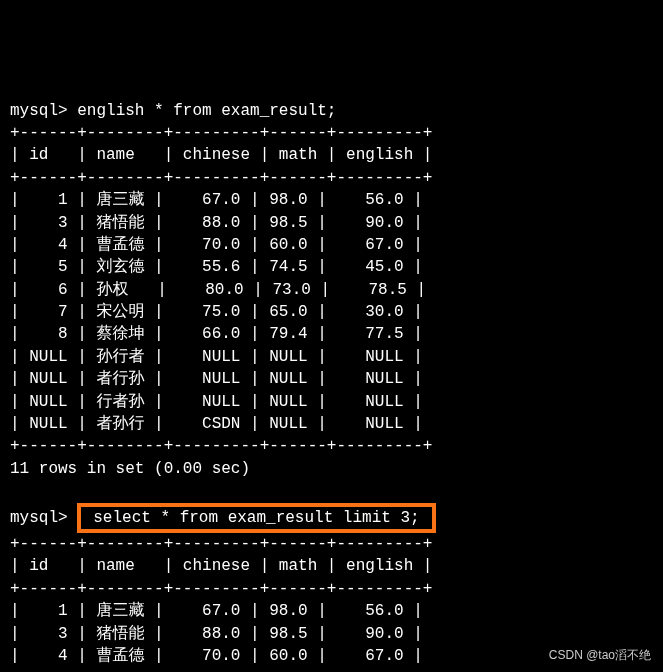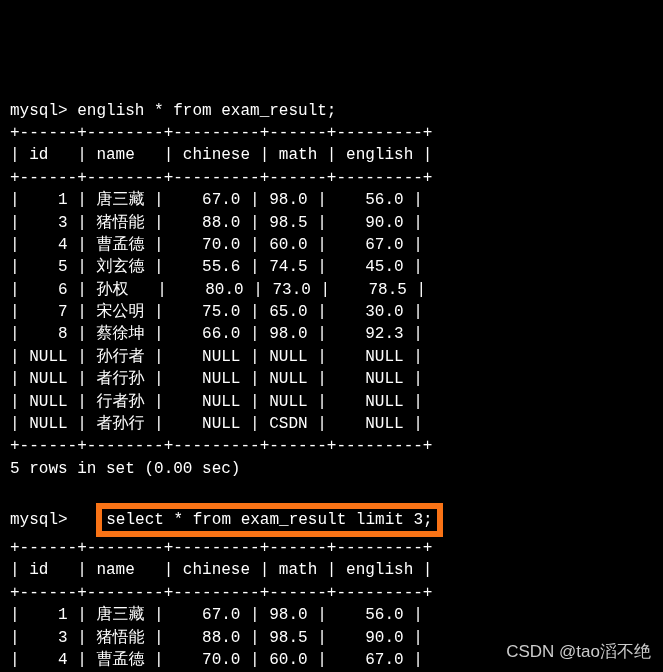--- a/index.html
+++ b/index.html
@@ -8,56 +8,55 @@
       background: #000;
       color: #fff;
       font-family: "Courier New", Consolas, monospace;
       font-size: 16px;
       line-height: 1.4;
       white-space: pre;
       width: 663px;
       box-sizing: border-box;
     }
     .highlight-box {
-      border: 6px solid #f97316;
+      border: 4px solid #f97316;
       display: inline-block;
-      padding: 0 4px;
-      margin-left: 19px;
+      padding: 0 12px;
     }
     .watermark {
       position: fixed;
       bottom: 8px;
       right: 12px;
       color: #ccc;
       font-family: sans-serif;
-      font-size: 17px;
+      font-size: 12px;
     }
   </style>
 </head>
 <body>
 
 
 
 <div><span>mysql&gt;</span> <span>english * from exam_result;</span>
 <span>+------+--------+---------+------+---------+</span>
 <span>| id   | name   | chinese | math | english |</span>
 <span>+------+--------+---------+------+---------+</span>
 <span>|    1 | 唐三藏 |    67.0 | 98.0 |    56.0 |</span>
 <span>|    3 | 猪悟能 |    88.0 | 98.5 |    90.0 |</span>
 <span>|    4 | 曹孟德 |    70.0 | 60.0 |    67.0 |</span>
 <span>|    5 | 刘玄德 |    55.6 | 74.5 |    45.0 |</span>
 <span>|    6 | 孙权   |    80.0 | 73.0 |    78.5 |</span>
 <span>|    7 | 宋公明 |    75.0 | 65.0 |    30.0 |</span>
-<span>|    8 | 蔡徐坤 |    66.0 | 98.0 |    92.3 |</span>
+<span>|    8 | 蔡徐坤 |    66.0 | 79.4 |    77.5 |</span>
 <span>| NULL | 孙行者 |    NULL | NULL |    NULL |</span>
 <span>| NULL | 者行孙 |    NULL | NULL |    NULL |</span>
 <span>| NULL | 行者孙 |    NULL | NULL |    NULL |</span>
-<span>| NULL | 者孙行 |    NULL | CSDN |    NULL |</span>
+<span>| NULL | 者孙行 |    CSDN | NULL |    NULL |</span>
 <span>+------+--------+---------+------+---------+</span>
-<span>5 rows in set (0.00 sec)</span>
+<span>11 rows in set (0.00 sec)</span>
 
 <span>mysql&gt;</span> <span class="highlight-box">select * from exam_result limit 3;</span>
 <span>+------+--------+---------+------+---------+</span>
 <span>| id   | name   | chinese | math | english |</span>
 <span>+------+--------+---------+------+---------+</span>
 <span>|    1 | 唐三藏 |    67.0 | 98.0 |    56.0 |</span>
 <span>|    3 | 猪悟能 |    88.0 | 98.5 |    90.0 |</span>
 <span>|    4 | 曹孟德 |    70.0 | 60.0 |    67.0 |</span>
 <span>+------+--------+---------+------+---------+</span>
 </div>

